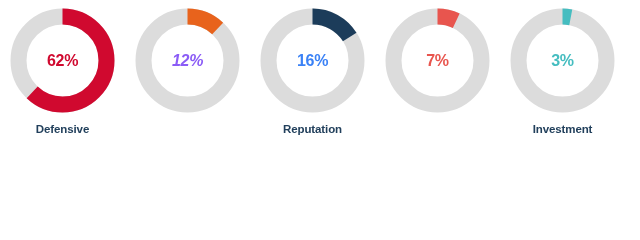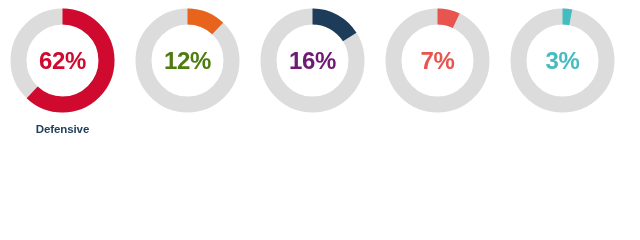--- a/index.html
+++ b/index.html
@@ -46,21 +46,21 @@
 
   .donut-center-value {
     position: absolute;
     left: 0;
     top: 0;
     width: 105px;
     height: 105px;
     display: flex;
     align-items: center;
     justify-content: center;
-    font-size: 24px;
+    font-size: 16px;
     font-weight: bold;
     letter-spacing: -0.3px;
     line-height: 1;
   }
 
   .donut-label {
     margin-top: 9px;
     font-size: 11.5px;
     font-weight: bold;
     color: #22405c;
@@ -87,31 +87,34 @@
       <div>Defensive</div>
     </div>
   </div>
 
   <div class="donut-item">
     <div class="donut-wrap">
       <svg viewBox="0 0 105 105">
         <circle class="track" cx="52.5" cy="52.5" r="44" fill="none" stroke-width="16" stroke="#dcdcdc"></circle>
         <circle class="value-arc" cx="52.5" cy="52.5" r="44" fill="none" stroke-width="16" stroke-linecap="butt" transform="rotate(-90 52.5 52.5)" stroke="#e8631c" stroke-dasharray="33.175 243.285"></circle>
       </svg>
-      <div class="donut-center-value" style="color: #4d7c0f;">12%</div>
+      <div class="donut-center-value" style="color: #8b5cf6; font-style: italic;">12%</div>
     </div>
   </div>
 
   <div class="donut-item">
     <div class="donut-wrap">
       <svg viewBox="0 0 105 105">
         <circle class="track" cx="52.5" cy="52.5" r="44" fill="none" stroke-width="16" stroke="#dcdcdc"></circle>
         <circle class="value-arc" cx="52.5" cy="52.5" r="44" fill="none" stroke-width="16" stroke-linecap="butt" transform="rotate(-90 52.5 52.5)" stroke="#1c3c5a" stroke-dasharray="44.234 232.227"></circle>
       </svg>
-      <div class="donut-center-value" style="color: #701a75;">16%</div>
+      <div class="donut-center-value" style="color: #3b82f6;">16%</div>
+    </div>
+    <div class="donut-label" style="color: rgb(34, 64, 92);">
+      <div>Reputation</div>
     </div>
   </div>
 
   <div class="donut-item">
     <div class="donut-wrap">
       <svg viewBox="0 0 105 105">
         <circle class="track" cx="52.5" cy="52.5" r="44" fill="none" stroke-width="16" stroke="#dcdcdc"></circle>
         <circle class="value-arc" cx="52.5" cy="52.5" r="44" fill="none" stroke-width="16" stroke-linecap="butt" transform="rotate(-90 52.5 52.5)" stroke="#e8554e" stroke-dasharray="19.352 257.108"></circle>
       </svg>
       <div class="donut-center-value" style="color: rgb(232, 85, 78);">7%</div>
@@ -119,15 +122,18 @@
   </div>
 
   <div class="donut-item">
     <div class="donut-wrap">
       <svg viewBox="0 0 105 105">
         <circle class="track" cx="52.5" cy="52.5" r="44" fill="none" stroke-width="16" stroke="#dcdcdc"></circle>
         <circle class="value-arc" cx="52.5" cy="52.5" r="44" fill="none" stroke-width="16" stroke-linecap="butt" transform="rotate(-90 52.5 52.5)" stroke="#45bdc0" stroke-dasharray="8.294 268.166"></circle>
       </svg>
       <div class="donut-center-value" style="color: rgb(69, 189, 192);">3%</div>
     </div>
+    <div class="donut-label" style="color: rgb(34, 64, 92);">
+      <div>Investment</div>
+    </div>
   </div>
 
 </div>
 
 </body></html>

